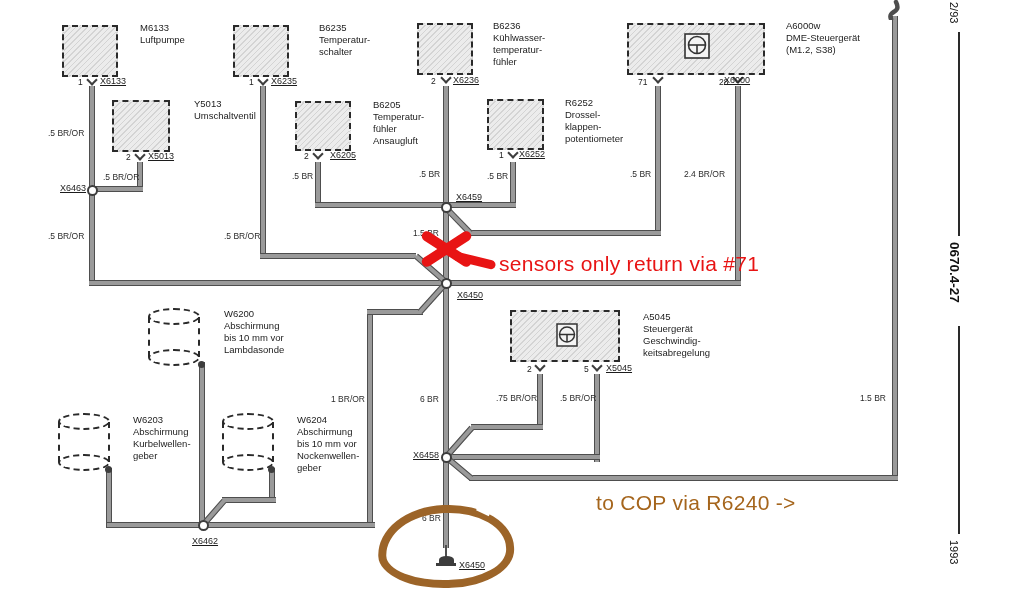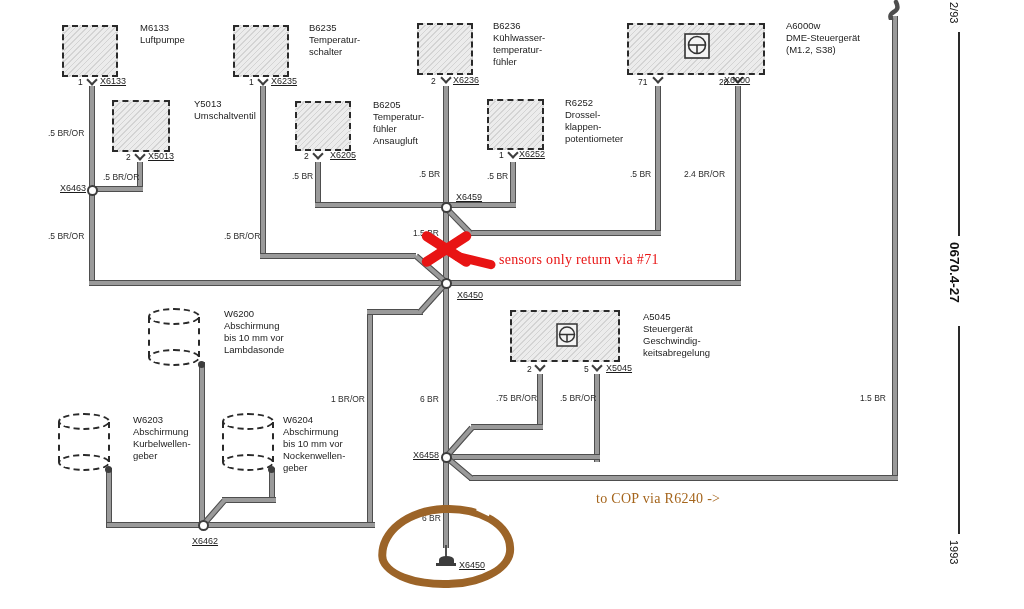--- a/index.html
+++ b/index.html
@@ -21,21 +21,21 @@
   .thin{position:absolute;background:#4e4e4e;}
   
   .node{position:absolute;width:11px;height:11px;border:2.5px solid #3d3d3d;border-radius:50%;background:#fff;box-sizing:border-box;}
   .dot{position:absolute;width:7px;height:7px;border-radius:50%;background:#3d3d3d;}
   
   .pinv{position:absolute;width:8px;height:8px;border-left:2.5px solid #3d3d3d;border-bottom:2.5px solid #3d3d3d;box-sizing:border-box;transform:rotate(-45deg);}
   .pinnum{position:absolute;font-size:8.5px;}
   .xconn{position:absolute;font-size:9px;text-decoration:underline;white-space:nowrap;}
   .wlabel{position:absolute;font-size:8.5px;color:#2b2b2b;white-space:nowrap;}
   
-  .note{position:absolute;font-family:Liberation Serif, serif;font-size:14px;white-space:nowrap;letter-spacing:.3px;}
+  .note{position:absolute;font-family:Liberation Sans, sans-serif;font-size:21px;white-space:nowrap;letter-spacing:.3px;}
   .redstroke{position:absolute;background:#e81414;border-radius:5px;}
   .ellipse{position:absolute;left:378px;top:505px;width:136px;height:83px;box-sizing:border-box;
            border:8px solid #9c6428;border-radius:50% 50% 48% 52%/60% 55% 45% 42%;transform:rotate(-2deg);}
   .ellipse-gap{position:absolute;left:479px;top:497px;width:14px;height:17px;background:#fff;transform:rotate(25deg);}
   
   .vtext{position:absolute;writing-mode:vertical-rl;font-size:11px;color:#111;white-space:nowrap;}
   .vtext.big{font-size:13.5px;font-weight:bold;}
   .edgeline{position:absolute;width:2px;background:#2a2a2a;}
   svg{display:block;}
 </style>
@@ -50,21 +50,21 @@
     <span>Luftpumpe</span>
   </div>
 
   <div class="cbox" style="left:112px;top:100px;width:58px;height:52px;"></div>
   <div class="clabel" style="left:178px;top:98px;">
     <span>Y5013</span>
     <span>Umschaltventil</span>
   </div>
 
   <div class="cbox" style="left:233px;top:25px;width:56px;height:52px;"></div>
-  <div class="clabel" style="left:293px;top:22px;">
+  <div class="clabel" style="left:303px;top:22px;">
     <span>B6235</span>
     <span>Temperatur-</span>
     <span>schalter</span>
   </div>
 
   <div class="cbox" style="left:417px;top:23px;width:56px;height:52px;"></div>
   <div class="clabel" style="left:477px;top:20px;">
     <span>B6236</span>
     <span>Kühlwasser-</span>
     <span>temperatur-</span>
@@ -134,21 +134,21 @@
   <div class="clabel" style="left:117px;top:414px;">
     <span>W6203</span>
     <span>Abschirmung</span>
     <span>Kurbelwellen-</span>
     <span>geber</span>
   </div>
 
   <div class="shbody" style="left:222px;top:422px;width:52px;height:40px;"></div>
   <div class="shcap" style="left:222px;top:413px;width:52px;height:17px;"></div>
   <div class="shcap" style="left:222px;top:454px;width:52px;height:17px;"></div>
-  <div class="clabel" style="left:267px;top:414px;">
+  <div class="clabel" style="left:281px;top:414px;">
     <span>W6204</span>
     <span>Abschirmung</span>
     <span>bis 10 mm vor</span>
     <span>Nockenwellen-</span>
     <span>geber</span>
   </div>
 
   <div class="wv" style="left:89px;top:86px;height:107px;"></div>
   <div class="wv" style="left:137px;top:162px;height:30px;"></div>
   <div class="wv" style="left:89px;top:190px;height:96px;"></div>

